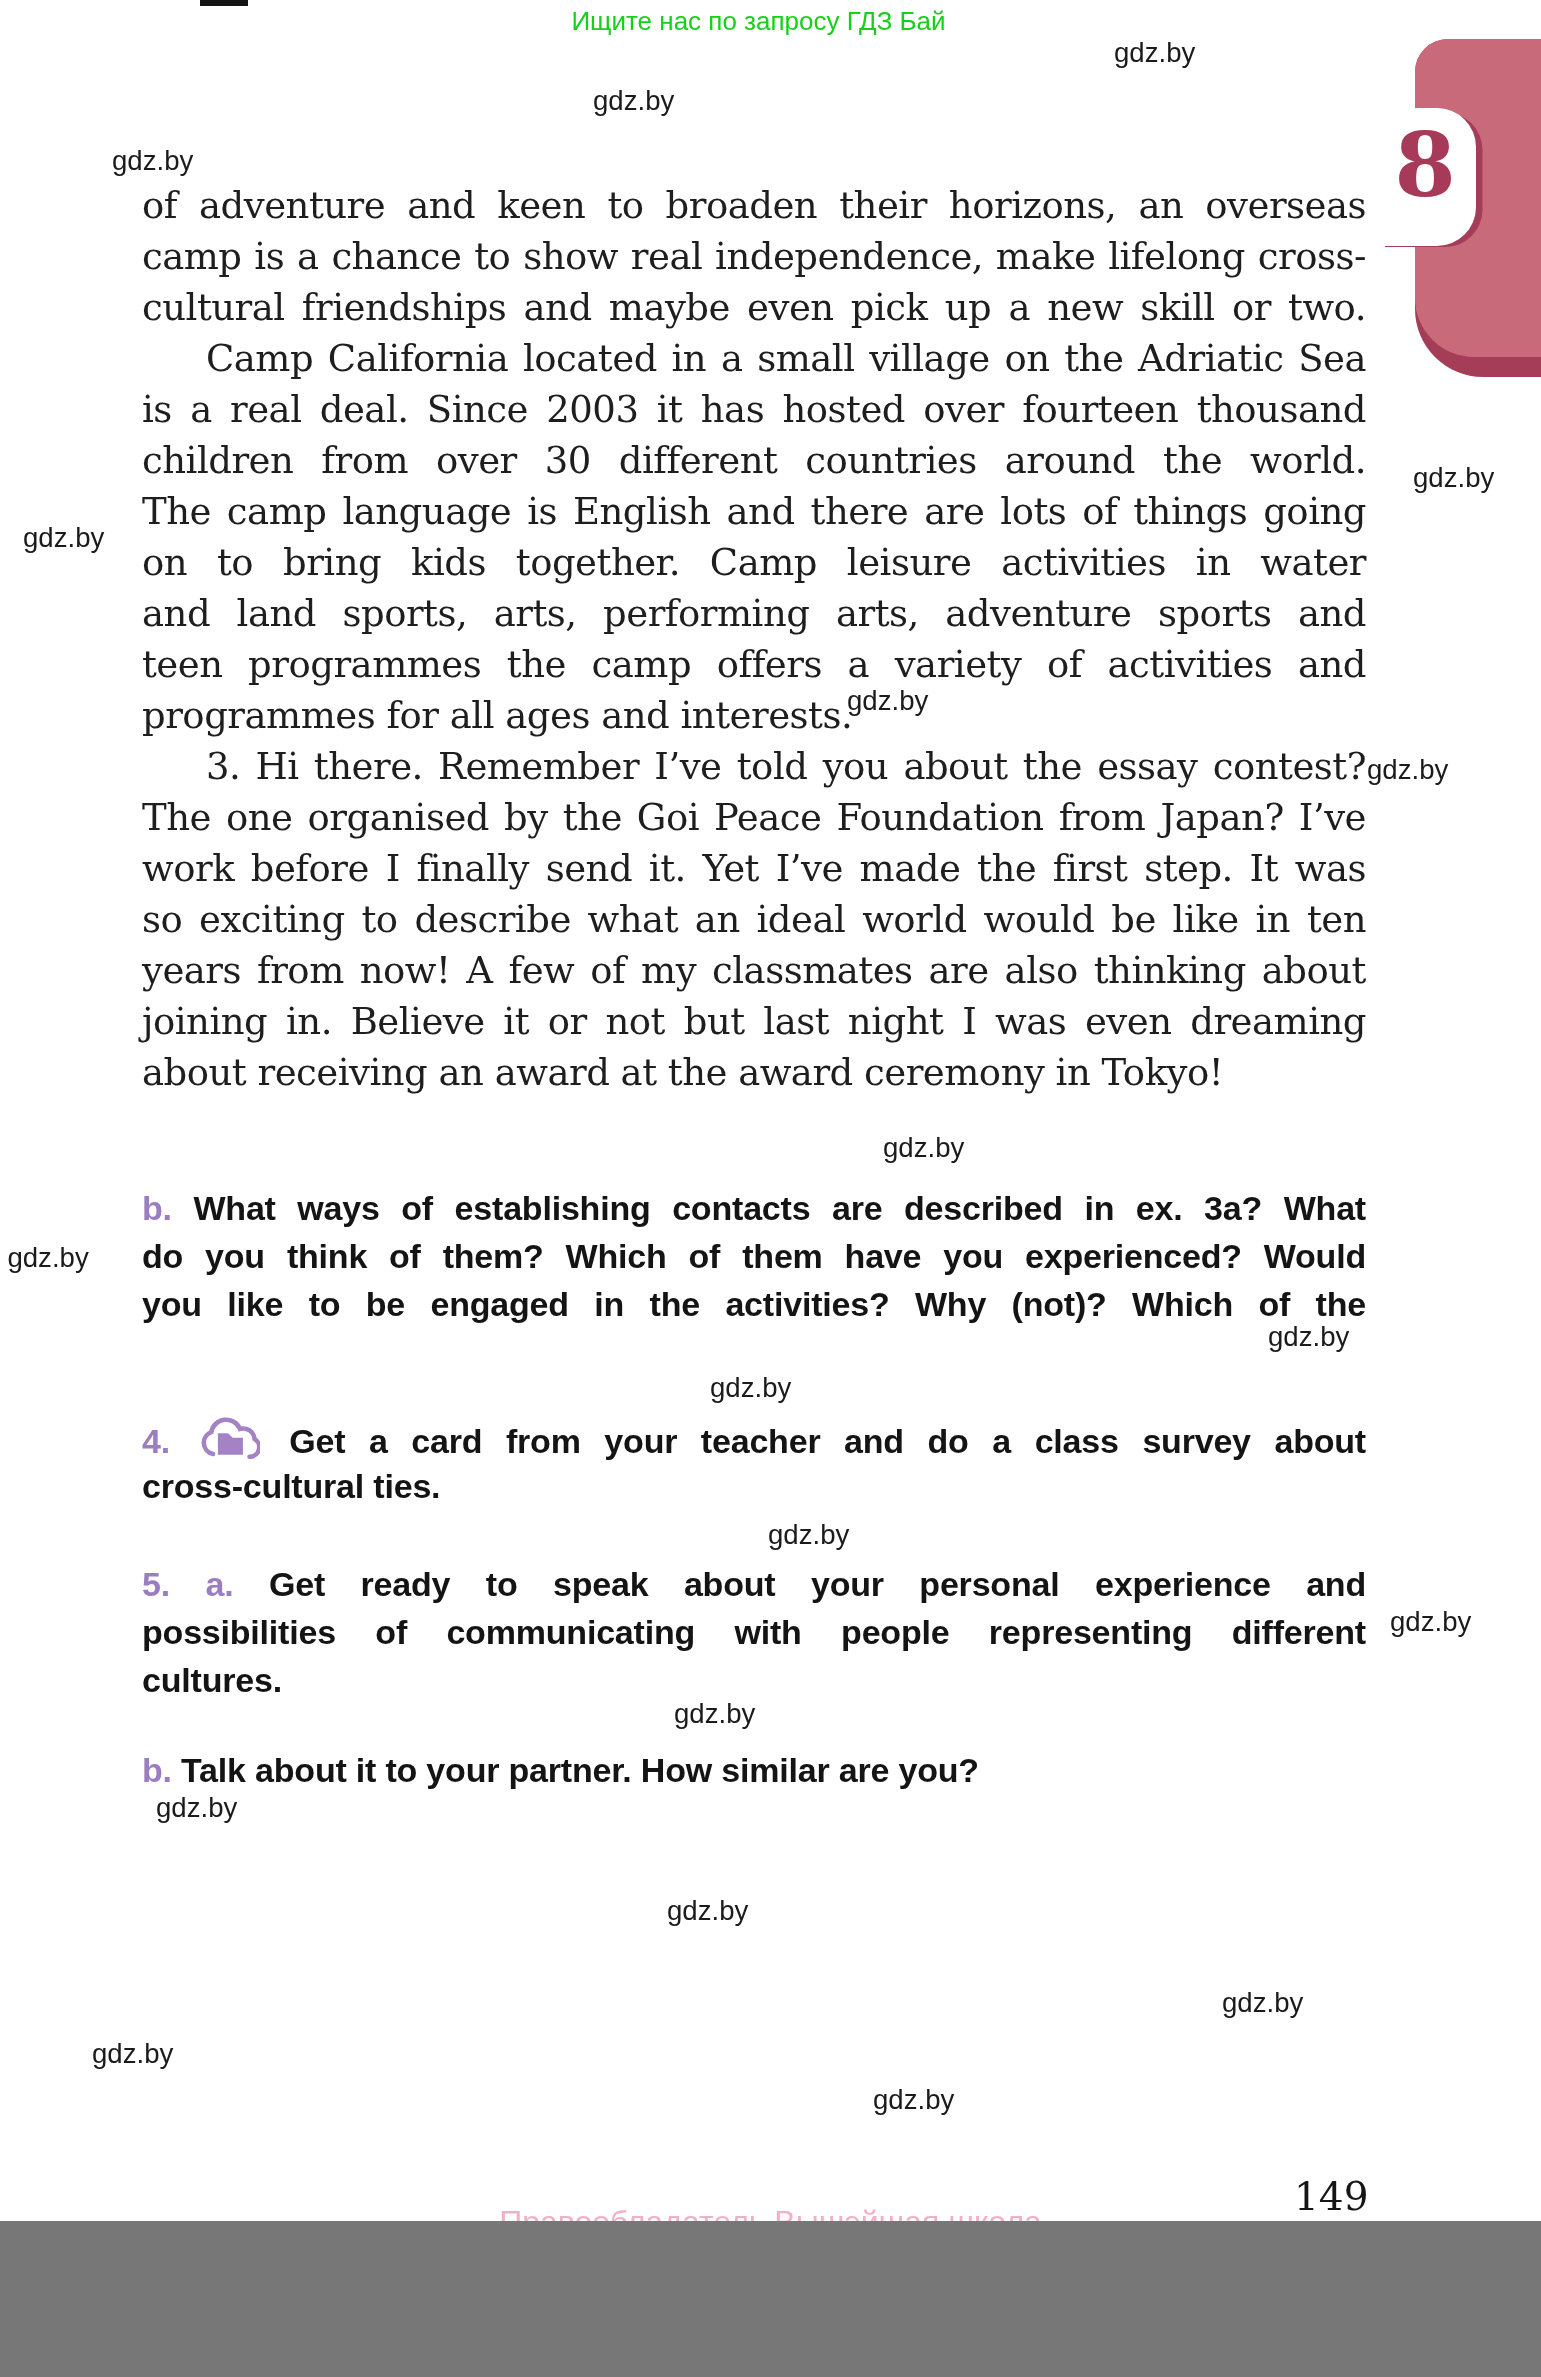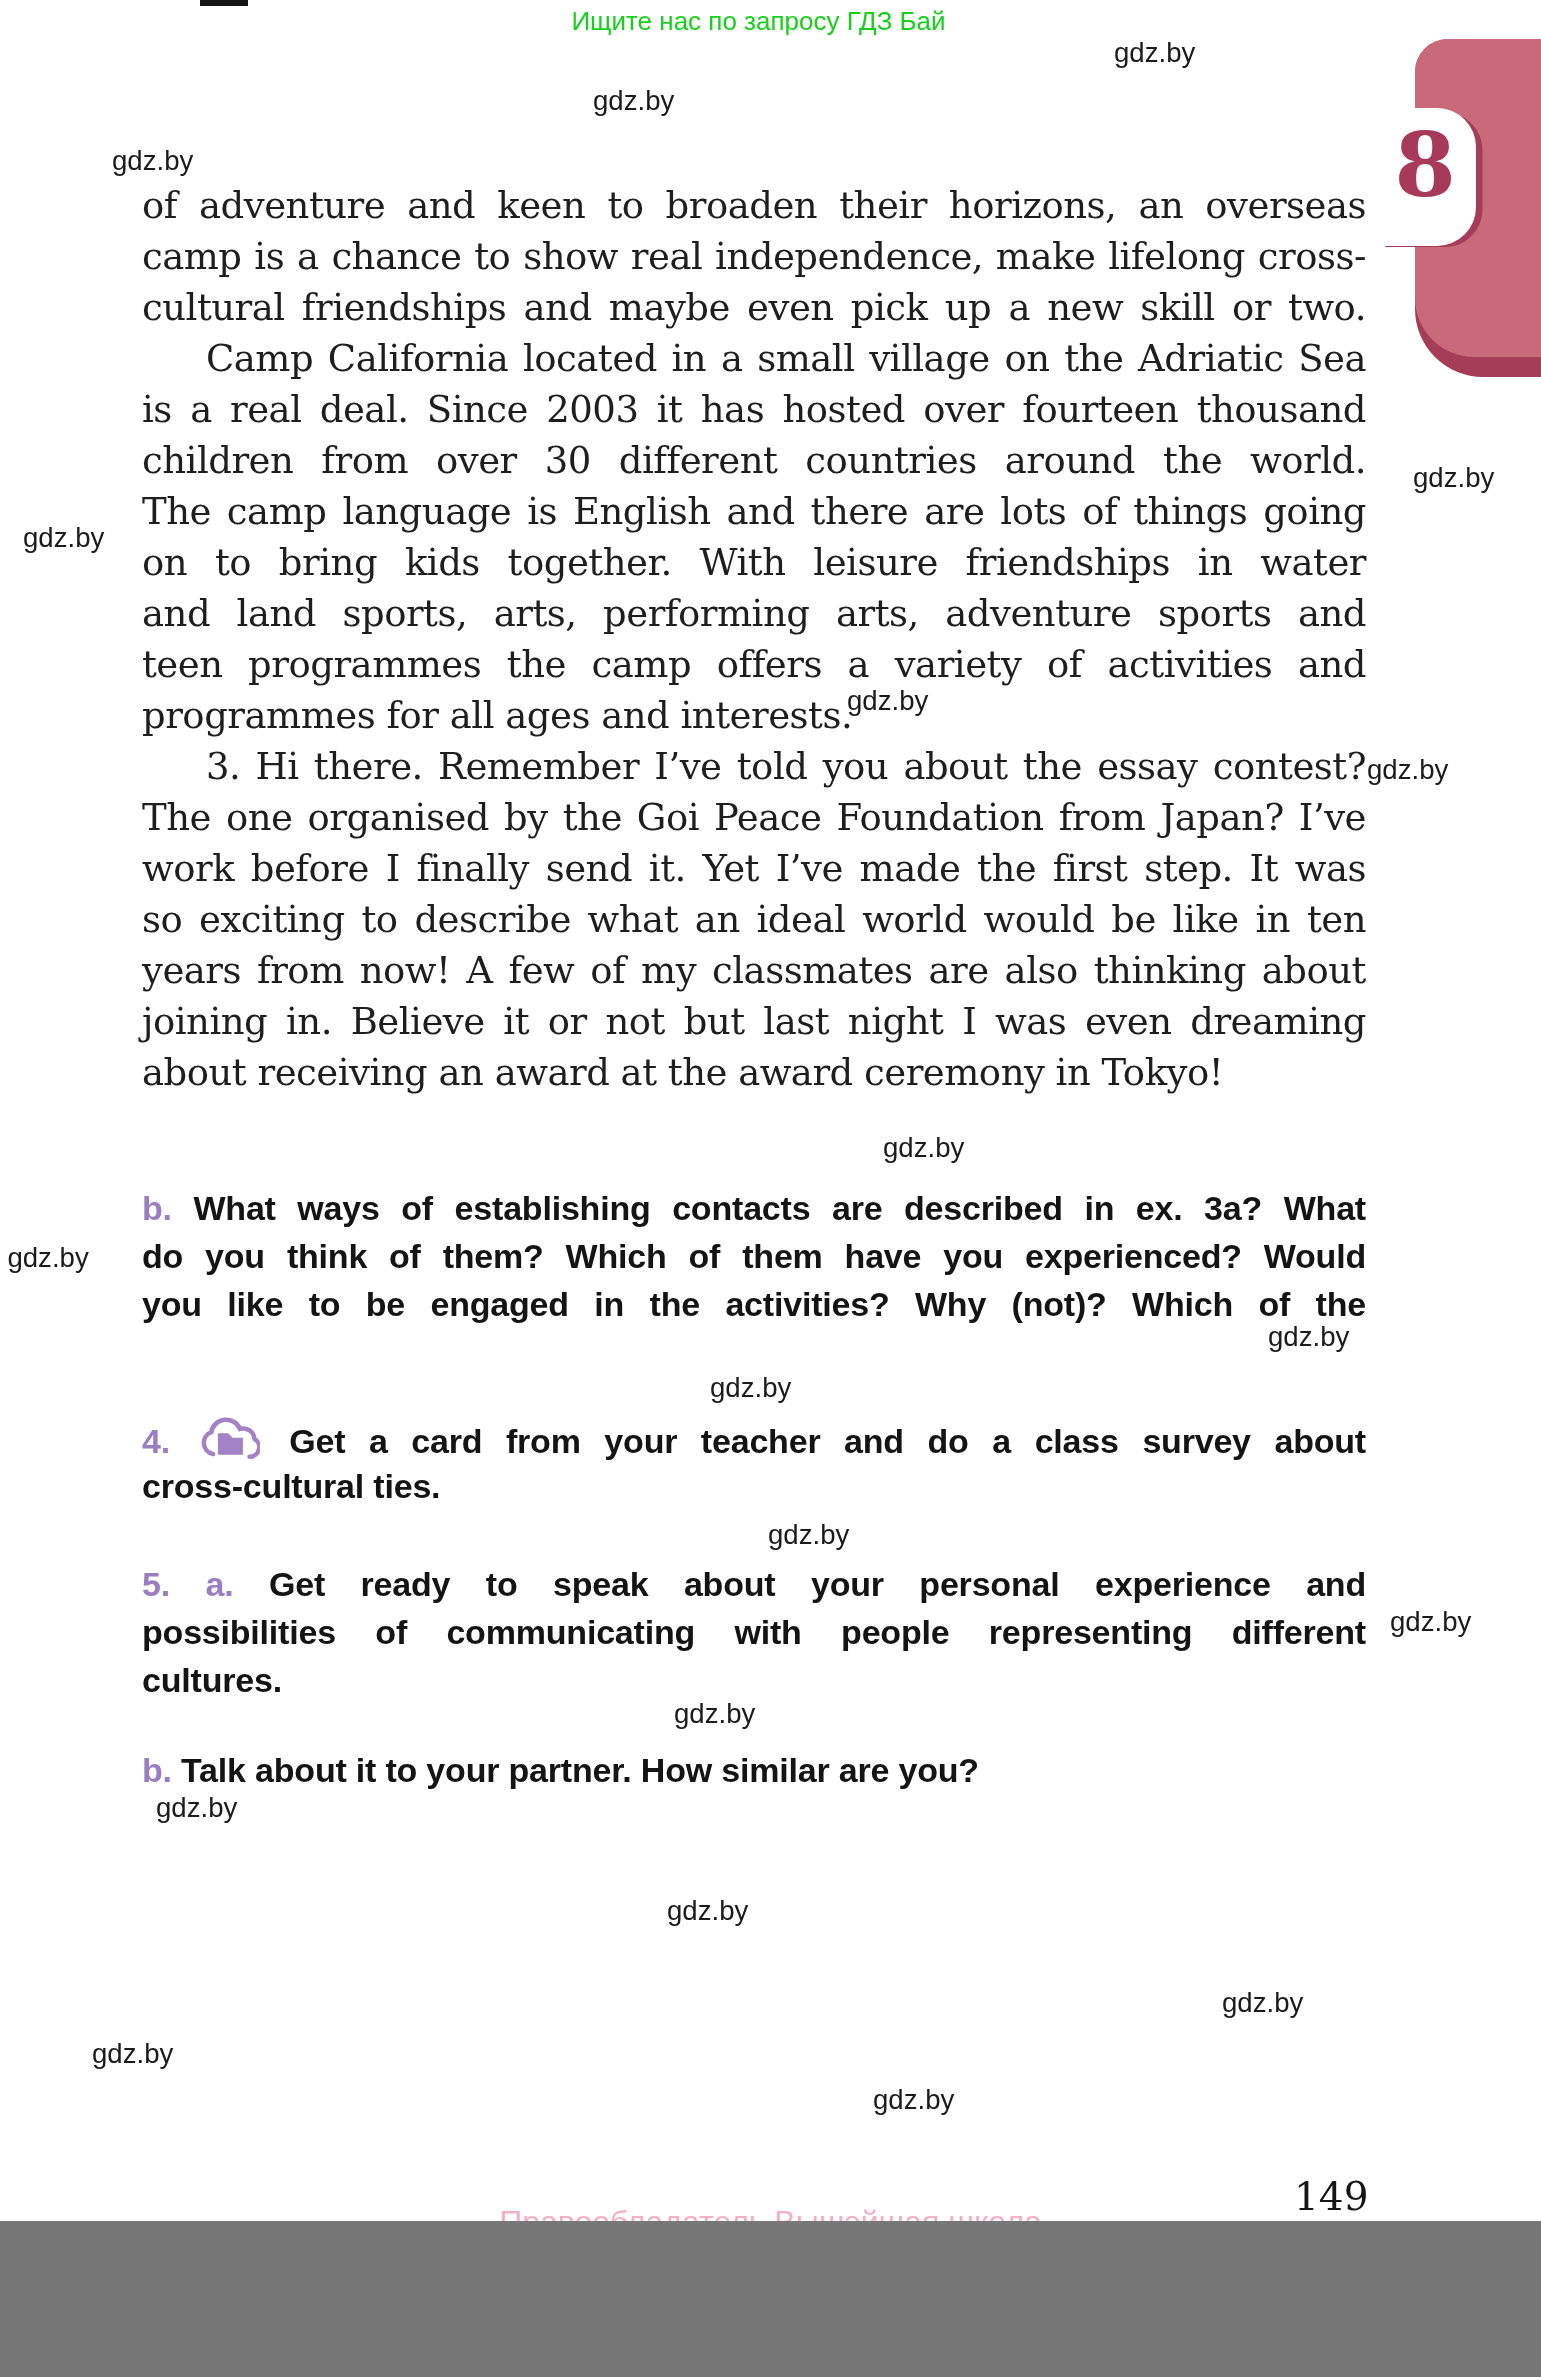--- a/index.html
+++ b/index.html
@@ -90,21 +90,21 @@
   <span class="wm" style="left:873px;top:2084px">gdz.by</span>
 
   <div class="body-col">
     <div class="bl">of adventure and keen to broaden their horizons, an overseas</div>
     <div class="bl">camp is a chance to show real independence, make lifelong cross-</div>
     <div class="bl">cultural friendships and maybe even pick up a new skill or two.</div>
     <div class="bl ind">Camp California located in a small village on the Adriatic Sea</div>
     <div class="bl">is a real deal. Since 2003 it has hosted over fourteen thousand</div>
     <div class="bl">children from over 30 different countries around the world.</div>
     <div class="bl">The camp language is English and there are lots of things going</div>
-    <div class="bl">on to bring kids together. With leisure friendships in water</div>
+    <div class="bl">on to bring kids together. Camp leisure activities in water</div>
     <div class="bl">and land sports, arts, performing arts, adventure sports and</div>
     <div class="bl">teen programmes the camp offers a variety of activities and</div>
     <div class="bl left">programmes for all ages and interests.</div>
     <div class="bl ind">3.  Hi there. Remember I’ve told you about the essay contest?</div>
     <div class="bl">The one organised by the Goi Peace Foundation from Japan? I’ve</div>
     <div class="bl">work before I finally send it. Yet I’ve made the first step. It was</div>
     <div class="bl">so exciting to describe what an ideal world would be like in ten</div>
     <div class="bl">years from now! A few of my classmates are also thinking about</div>
     <div class="bl">joining in. Believe it or not but last night I was even dreaming</div>
     <div class="bl left">about receiving an award at the award ceremony in Tokyo!</div>

